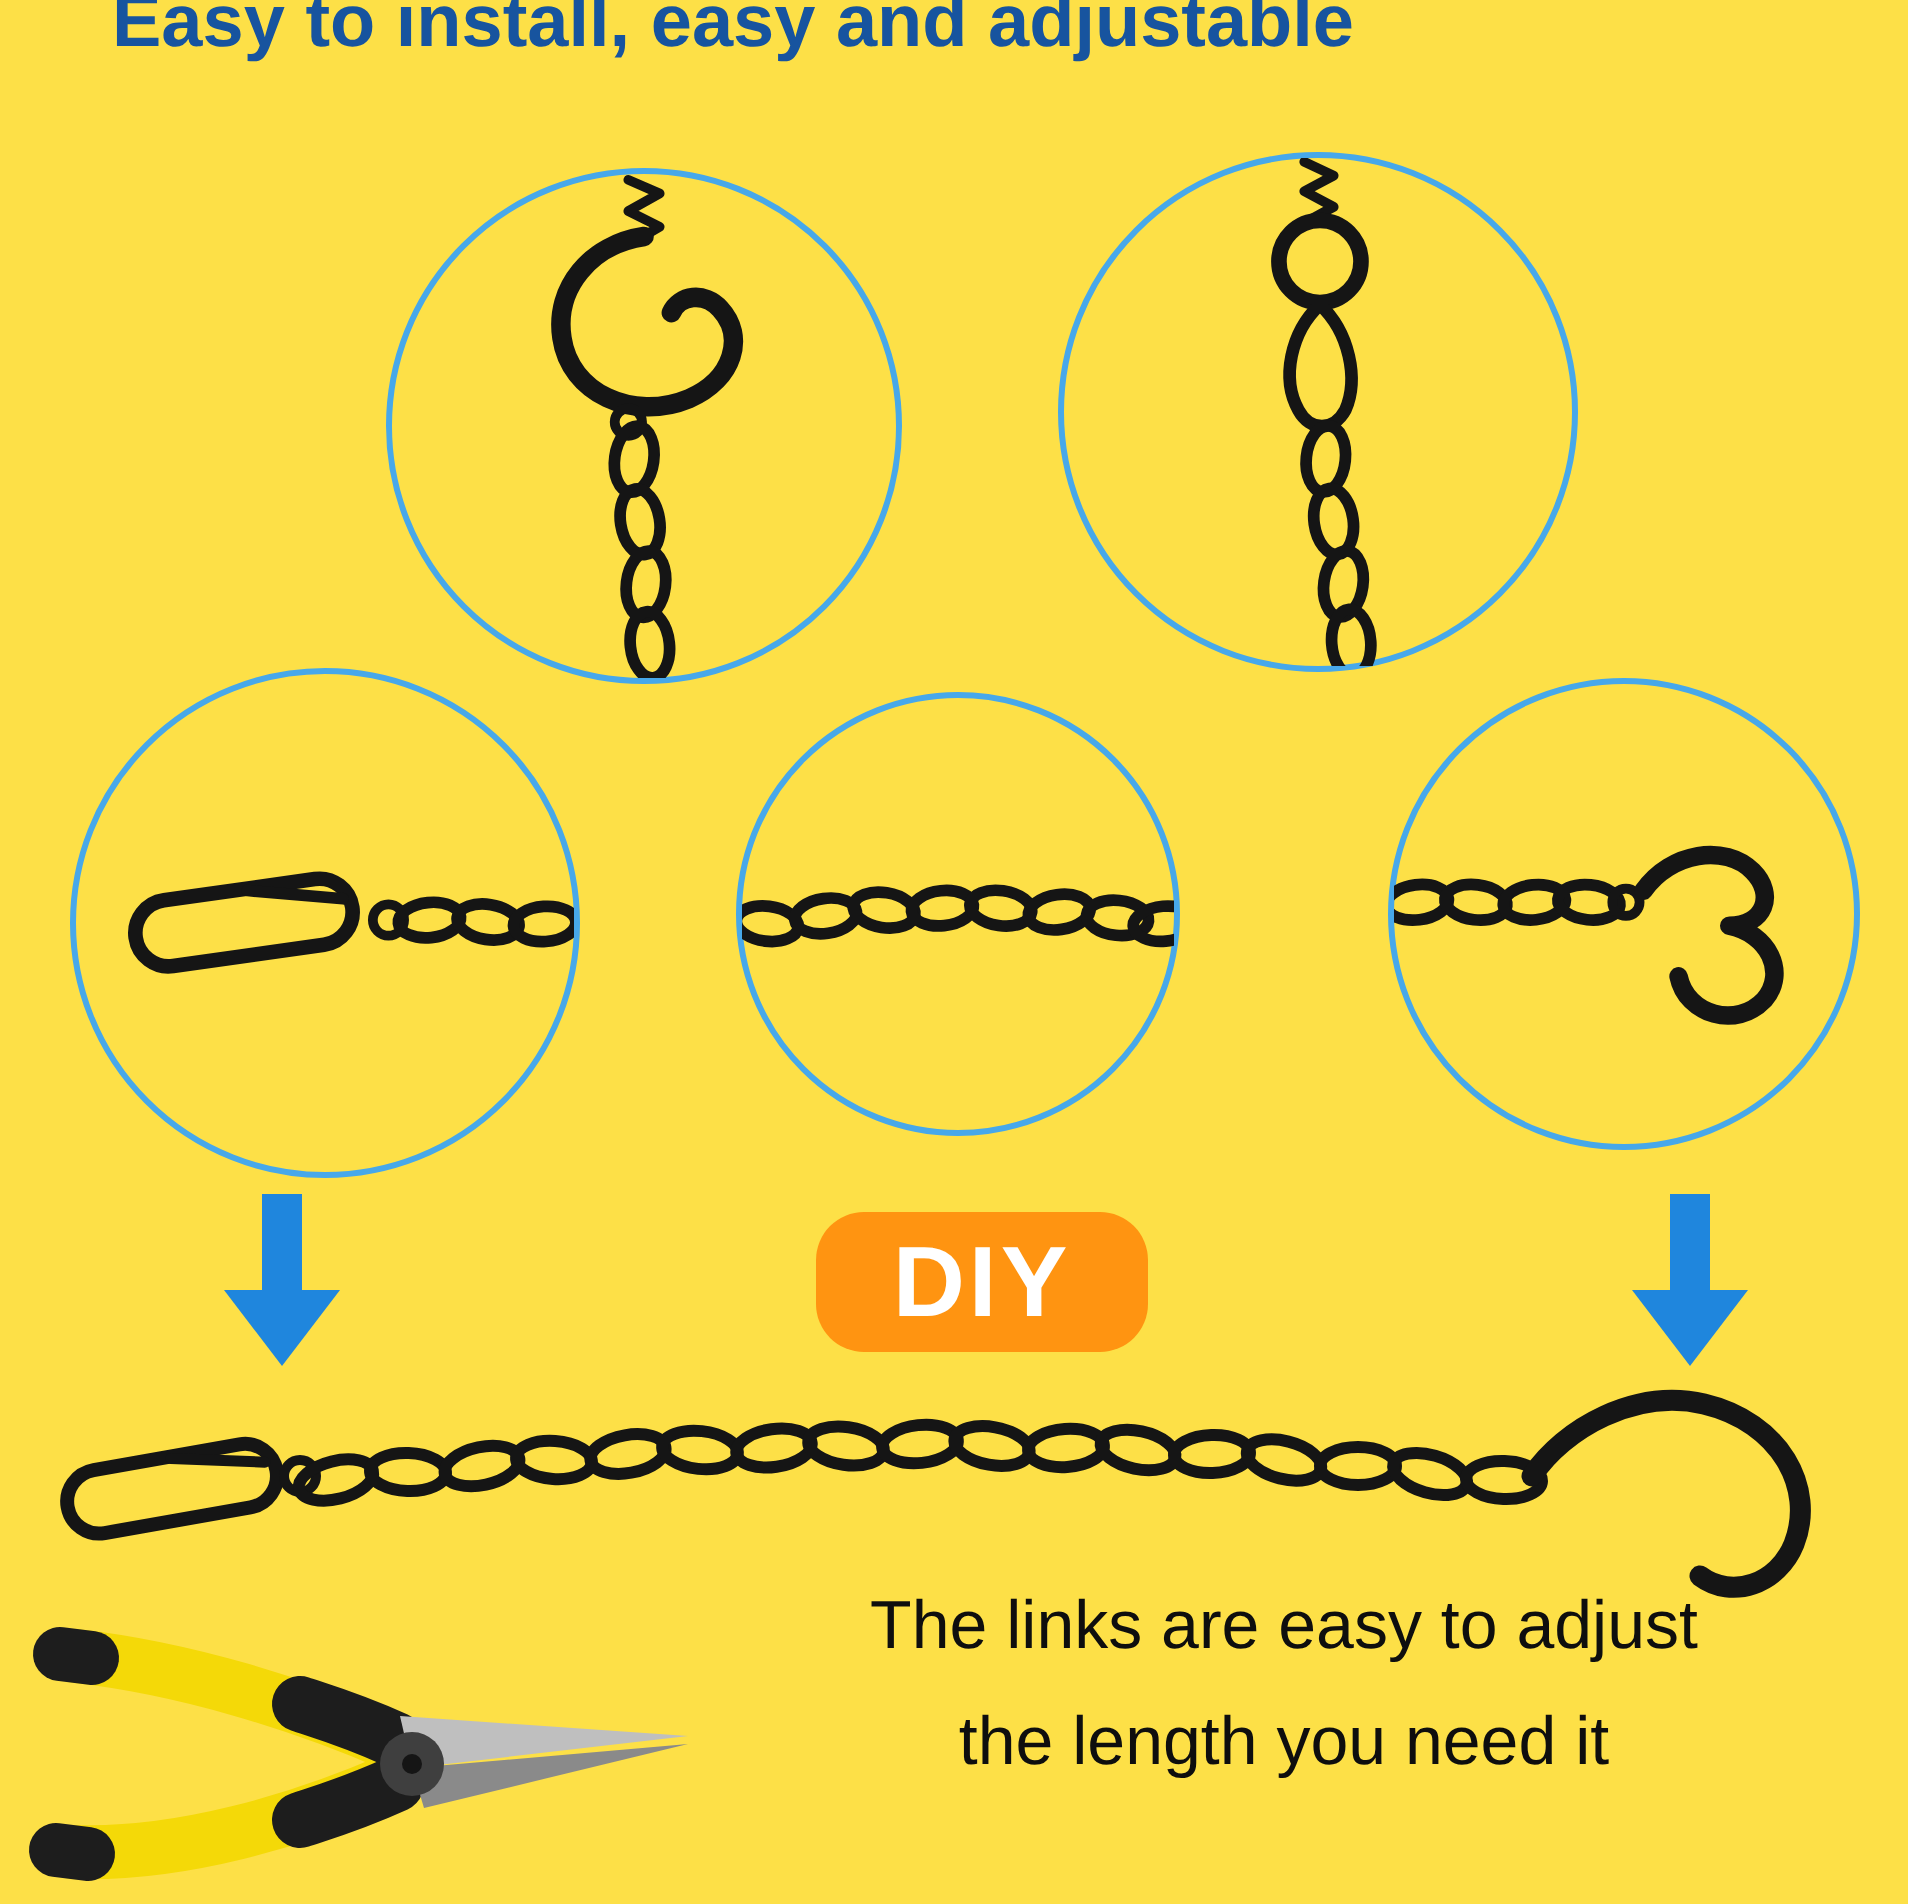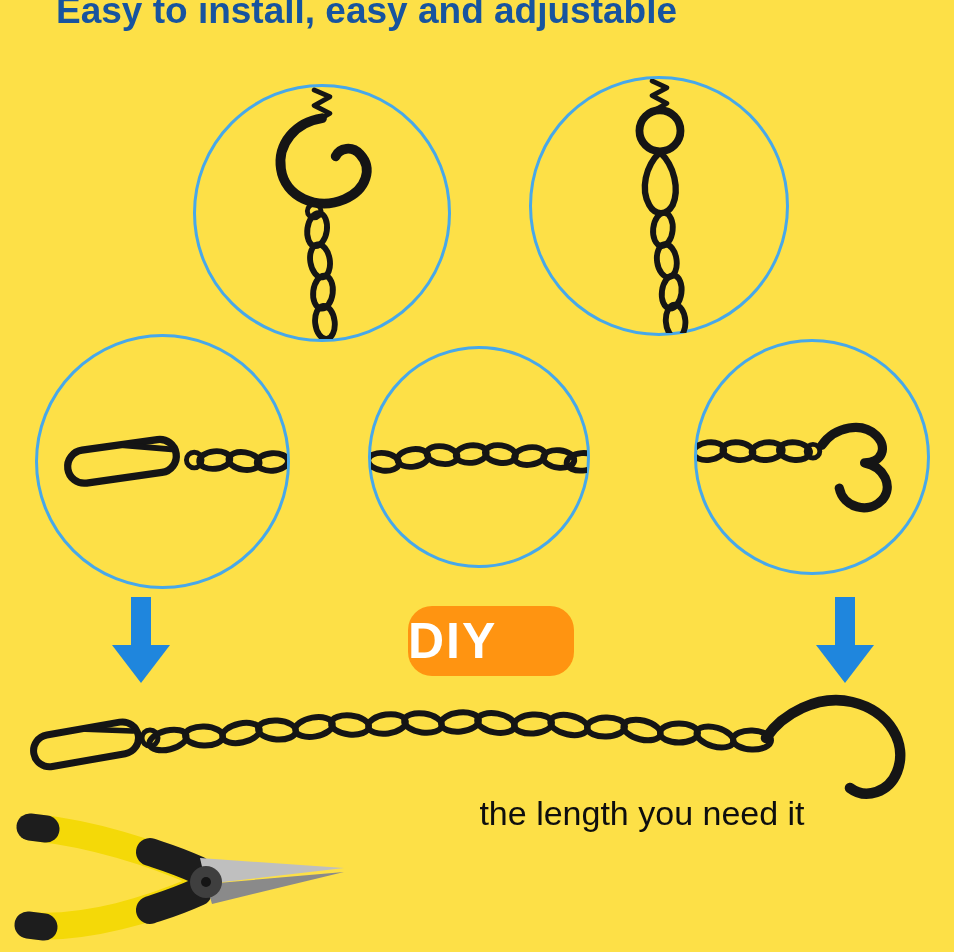--- a/index.html
+++ b/index.html
@@ -8,21 +8,21 @@
   .title{position:absolute;left:56px;top:-10px;font-size:37px;font-weight:bold;
          color:#17549f;white-space:nowrap;margin:0;}
   .circle{position:absolute;border:3px solid #47a8ea;border-radius:50%;box-sizing:border-box;}
   .circle svg{position:absolute;left:0;top:0;width:100%;height:100%;}
   .arrow{position:absolute;width:58px;height:86px;}
   .arrow .shaft{position:absolute;left:19px;top:0;width:20px;height:50px;background:#1f86dd;}
   .arrow .head{position:absolute;left:0;top:48px;width:0;height:0;
                border-left:29px solid transparent;border-right:29px solid transparent;
                border-top:38px solid #1f86dd;}
   .badge{position:absolute;left:408px;top:606px;width:166px;height:70px;background:#ff9411;
-         border-radius:24px;display:flex;align-items:center;justify-content:flex-start;
+         border-radius:24px;display:flex;align-items:center;justify-content:center;
          color:#fff;font-size:50px;font-weight:bold;letter-spacing:2px;}
   .desc{position:absolute;left:330px;top:784px;width:624px;text-align:center;
         font-size:34px;color:#0e0e0e;line-height:58px;}
   .figure{position:absolute;}
   .stroke{fill:none;stroke:#151515;stroke-linecap:round;stroke-linejoin:round;}
 </style>
 </head>
 <body>
 
 <div class="canvas">
@@ -184,16 +184,17 @@
       <polygon points="200,60 344,70 206,86" fill="#bfbfbf"></polygon>
       <polygon points="206,86 344,74 212,106" fill="#8a8a8a"></polygon>
     </g>
     <g>
       <circle cx="206" cy="84" r="16" fill="#3f3f3f"></circle>
       <circle cx="206" cy="84" r="5" fill="#151515"></circle>
     </g>
   </svg>
 
   <div class="desc">
+    <div>The links are easy to adjust</div>
     <div>the length you need it</div>
   </div>
 
 </div>
 
 </body></html>

